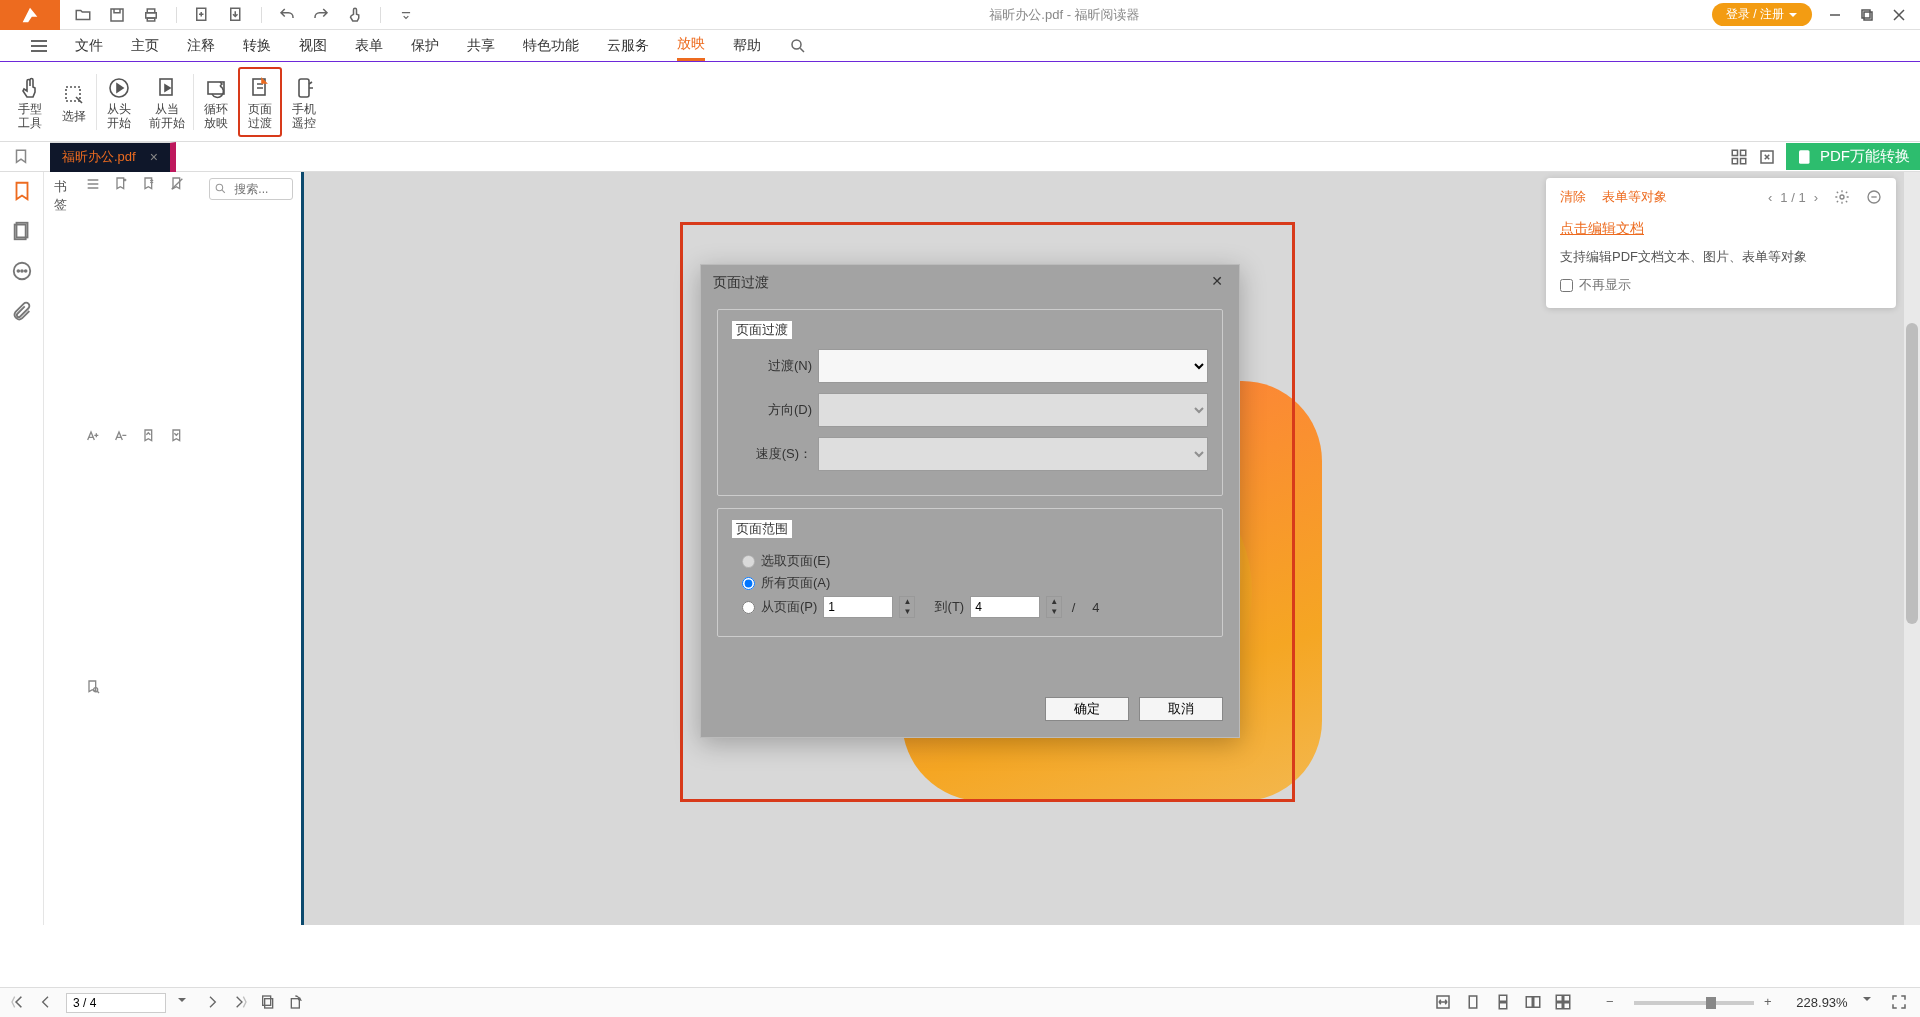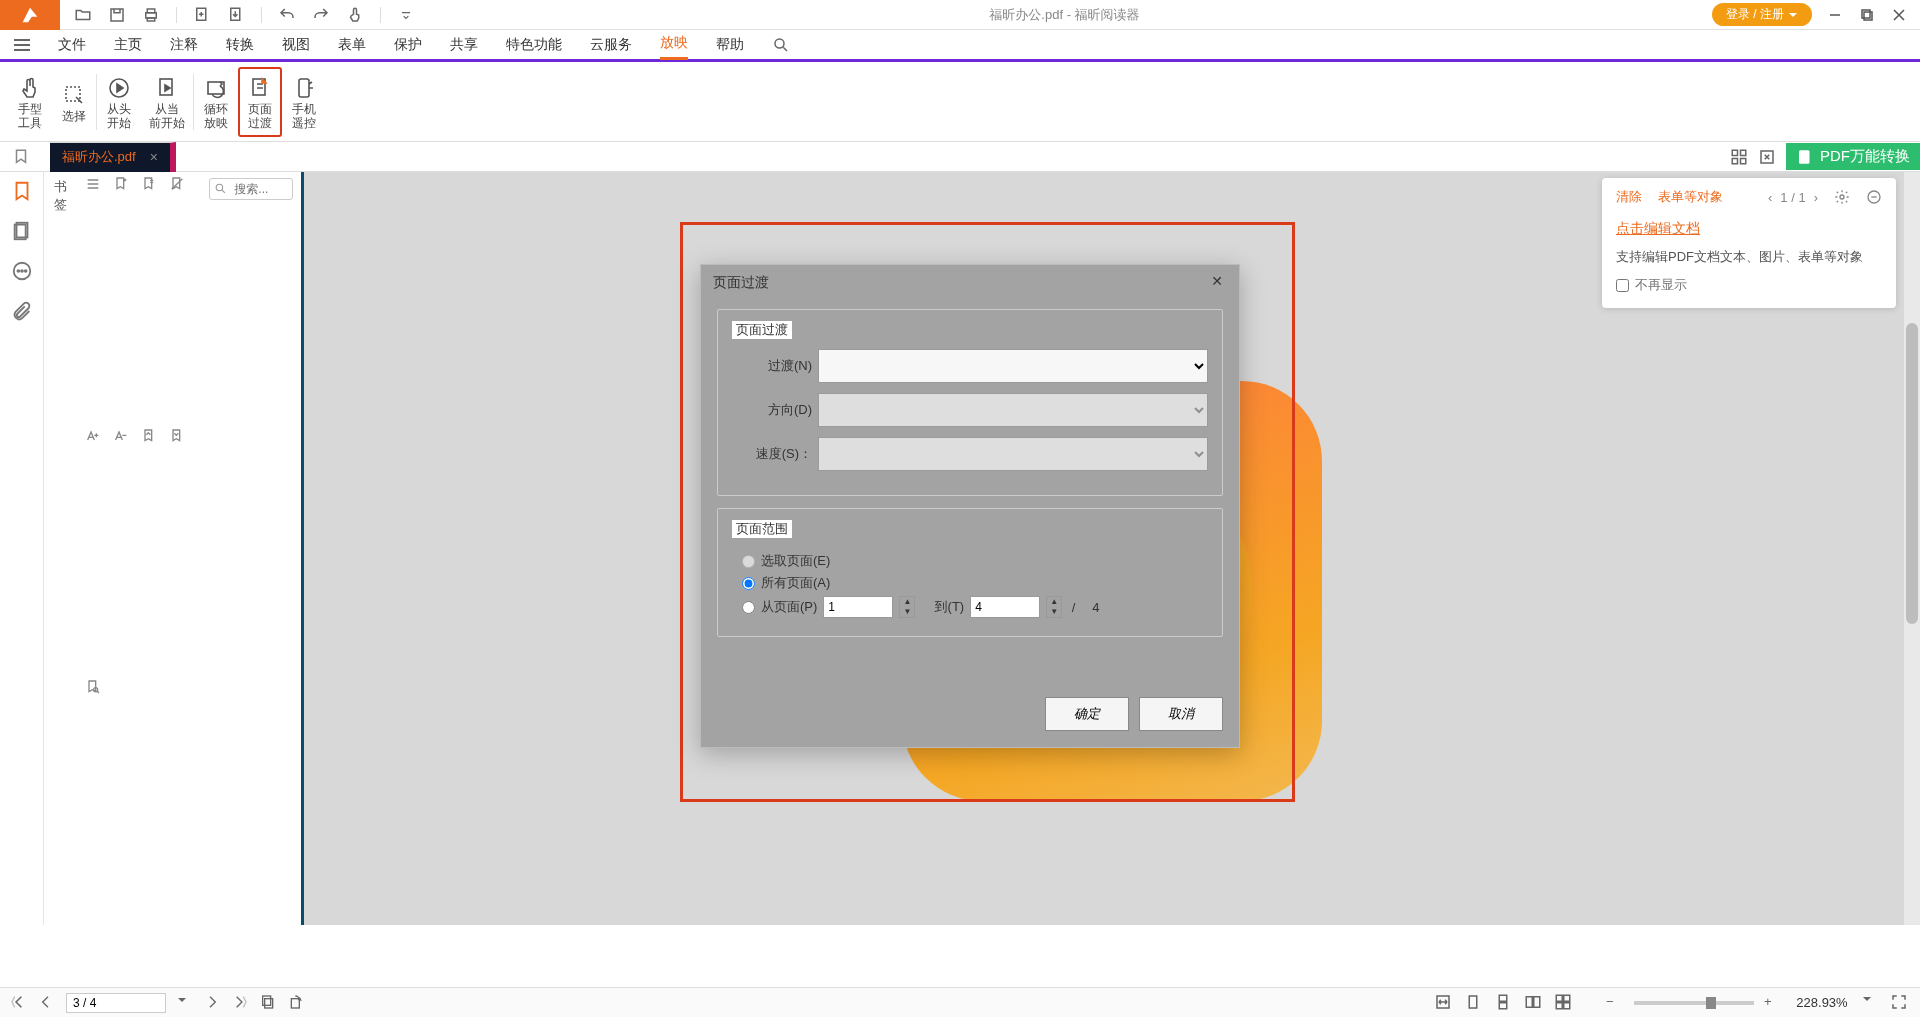--- a/index.html
+++ b/index.html
@@ -11,21 +11,21 @@
 .logo-block svg { width:22px; height:22px; }
 .qat { display:flex; align-items:center; gap:16px; padding:0 14px; }
 .qat .ic { width:18px; height:18px; display:flex; align-items:center; justify-content:center; cursor:pointer; color:#666; }
 .qat .sep { width:1px; height:16px; background:#ddd; }
 .title-center { flex:1; text-align:center; color:#888; font-size:13px; }
 .title-right { display:flex; align-items:center; gap:14px; padding:0 12px; }
 .login-btn { background:#f39c12; color:#fff; padding:3px 14px; border-radius:12px; font-size:12px; display:flex; align-items:center; gap:4px; cursor:pointer; }
 .win-ctrl { width:18px; height:18px; display:flex; align-items:center; justify-content:center; cursor:pointer; color:#555; }
 
 
-.menubar { height:32px; display:flex; align-items:center; padding:0 14px; gap:28px; border-bottom:3px solid #6d28d9; }
+.menubar { height:32px; display:flex; align-items:center; padding:0 31px; gap:28px; border-bottom:1px solid #6d28d9; }
 .menubar .mb-item { cursor:pointer; font-size:14px; color:#333; padding:5px 0; }
 .menubar .mb-item.active { color:#ed6b1f; border-bottom:3px solid #ed6b1f; font-weight:500; }
 .menubar .hamburger { width:16px; display:flex; flex-direction:column; gap:3px; }
 .menubar .hamburger span{ height:2px; background:#666; }
 
 
 .ribbon { height:80px; display:flex; align-items:center; padding:0 8px; border-bottom:1px solid #ddd; gap:0; }
 .rb-btn { display:flex; flex-direction:column; align-items:center; justify-content:center; padding:4px 8px; cursor:pointer; height:70px; min-width:44px; border-radius:3px; }
 .rb-btn.highlighted { border:2px solid #d83a1a; }
 .rb-btn .ic { height:28px; display:flex; align-items:center; justify-content:center; color:#555; }
@@ -54,21 +54,21 @@
 .bm-search { margin:6px 8px; position:relative; }
 .bm-search input { width:100%; padding:3px 6px 3px 24px; border:1px solid #ccc; border-radius:3px; font-size:12px; }
 .bm-search .sic { position:absolute; left:5px; top:4px; color:#999; }
 
 .viewport { flex:1; background:#d8d8d8; position:relative; overflow:hidden; }
 .page-art { position:absolute; left:50%; top:50%; transform:translate(-50%,-40%); width:420px; height:420px; border-radius:80px; background:linear-gradient(160deg,#ff7a3d 0%, #f5a623 70%, #f3b84f 100%); }
 .page-art .circ { position:absolute; left:50%; top:50%; transform:translate(-50%,-50%); width:280px; height:280px; border-radius:50%; background:radial-gradient(circle at 50% 40%, #fff 0%, #fff 30%, #f5a623 60%); opacity:.9; }
 .vscroll { position:absolute; right:0; top:0; width:16px; height:100%; background:#e9e9e9; }
 .vscroll .thumb { position:absolute; left:2px; width:12px; top:20%; height:40%; background:#bdbdbd; border-radius:6px; }
 
-.info-card { position:absolute; right:24px; top:6px; width:294px; background:#fff; border-radius:4px; box-shadow:0 1px 6px rgba(0,0,0,.15); padding:10px 14px 14px; }
+.info-card { position:absolute; right:24px; top:6px; width:350px; background:#fff; border-radius:4px; box-shadow:0 1px 6px rgba(0,0,0,.15); padding:10px 14px 14px; }
 .info-card .row1 { display:flex; align-items:center; gap:16px; font-size:13px; }
 .info-card .row1 .lk1 { color:#ed6b1f; cursor:pointer; }
 .info-card .row1 .lk2 { color:#ed6b1f; cursor:pointer; }
 .info-card .pager { margin-left:auto; display:flex; align-items:center; gap:8px; color:#888; }
 .info-card .gear { width:16px;height:16px;color:#888; cursor:pointer;}
 .info-card .min { width:16px;height:16px;color:#888; cursor:pointer;}
 .info-card .edit-link { display:block; margin-top:14px; color:#ed6b1f; text-decoration:underline; font-size:14px; cursor:pointer; }
 .info-card .desc { margin-top:10px; color:#555; font-size:13px; }
 .info-card .chk { margin-top:10px; display:flex; align-items:center; gap:6px; color:#777; font-size:13px; }
 
@@ -82,21 +82,21 @@
 .fieldset .legend { font-size:13px; color:#333; margin:-20px 0 10px 0; background:#fff; display:inline-block; padding:0 4px; }
 .frow { display:flex; align-items:center; margin-bottom:10px; gap:6px; }
 .frow label { width:80px; text-align:right; font-size:13px; }
 .frow select { flex:1; height:24px; border:1px solid #999; background:#f7f7f7; font-size:12px; padding:16px 4px; }
 .frow select:disabled { color:#888; }
 .radio-row { display:flex; align-items:center; gap:6px; margin:4px 0 4px 10px; font-size:13px; }
 .num-in { width:70px; height:22px; border:1px solid #999; padding:0 4px; font-size:12px; }
 .spin { display:inline-flex; flex-direction:column; border:1px solid #999; height:22px; width:16px; }
 .spin span{ flex:1; font-size:8px; text-align:center; line-height:10px; cursor:pointer; }
 .dlg-foot { display:flex; justify-content:flex-end; gap:10px; padding-top:48px; }
-.dlg-foot button { width:84px; height:34px; border:1px solid #888; background:#f5f5f5; cursor:pointer; font-size:13px;font-style:italic; }
+.dlg-foot button { width:84px; height:24px; border:1px solid #888; background:#f5f5f5; cursor:pointer; font-size:13px; }
 
 
 .status { position:absolute; left:0; bottom:0; height:30px; width:100%; border-top:1px solid #ddd; background:#fafafa; display:flex; align-items:center; padding:0 10px; gap:10px; }
 .status .nav-ic { width:18px; height:18px; color:#666; cursor:pointer; }
 .status .page-in { width:100px; height:20px; border:1px solid #ccc; padding:0 6px; font-size:12px; }
 .status .spacer { flex:1; }
 .status .view-ic { width:20px; height:20px; color:#666; cursor:pointer; }
 .status .zoom-slider { width:120px; height:4px; background:#ccc; position:relative; }
 .status .zoom-slider .knob { position:absolute; top:-4px; left:60%; width:10px; height:12px; background:#888; }
 

